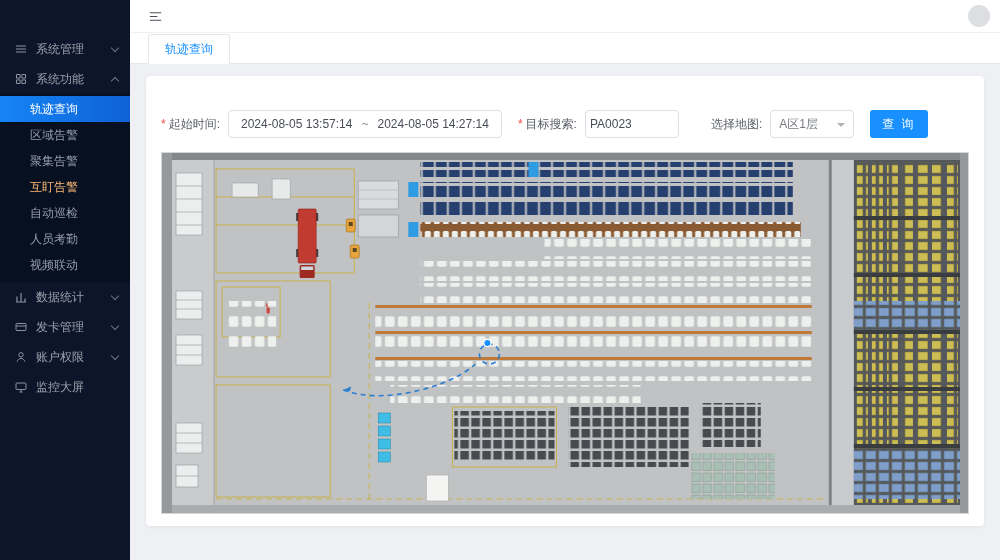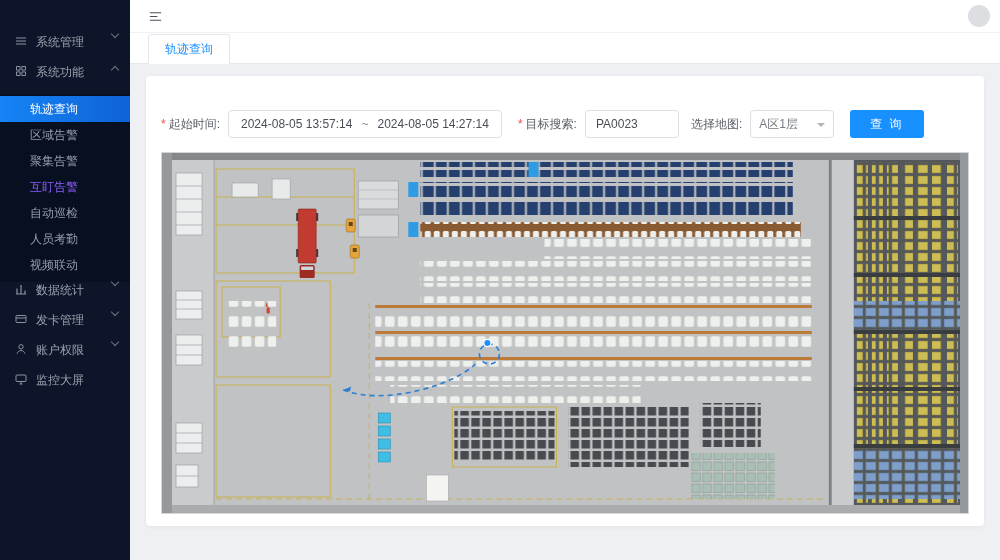--- a/index.html
+++ b/index.html
@@ -2,31 +2,31 @@
 <html><head>
 <meta charset="utf-8">
 <style>
   *{margin:0;padding:0;box-sizing:border-box}
   html,body{width:1000px;height:560px;overflow:hidden;
     font-family:"Liberation Sans","DejaVu Sans",sans-serif;background:#eef0f4}
   .app{display:flex;width:1000px;height:560px}
 
   
   .sidebar{width:130px;flex-shrink:0;background:#0c1529;padding-top:34px;color:#9ba1ac}
-  .menu-group{display:flex;align-items:flex-start;height:30px;padding:0 12px 0 14px;
+  .menu-group{display:flex;align-items:center;height:30px;padding:0 12px 0 14px;
     font-size:12px;cursor:pointer;white-space:nowrap}
   .menu-group .mi{width:14px;height:14px;margin-right:8px;display:inline-flex;color:#8b93a1}
   .menu-group .ml{flex:1;overflow:hidden}
   .chev{width:6px;height:6px;border-right:1.3px solid #6f7683;border-bottom:1.3px solid #6f7683;
     transform:rotate(45deg);margin-top:-3px;flex-shrink:0}
   .chev.up{transform:rotate(-135deg);margin-top:3px}
   .submenu{background:#071021;padding:2px 0 4px}
   .sub-item{height:26px;line-height:26px;padding-left:30px;font-size:12px;color:#949cab;cursor:pointer;white-space:nowrap}
   .sub-item.active{background:linear-gradient(90deg,#1684f5,#0e62d6);color:#fff}
-  .sub-item.bright{color:#8b5cf6}
+  .sub-item.bright{color:#fdba74}
 
   
   .main{flex:1;display:flex;flex-direction:column;min-width:0}
   .topbar{height:33px;background:#fff;display:flex;align-items:center;
     padding:0 10px 0 18px;border-bottom:1px solid #f0f1f3}
   .fold{display:inline-flex;color:#4a4e57;cursor:pointer}
   .avatar{margin-left:auto;width:22px;height:22px;border-radius:50%;background:#dcdee2;cursor:pointer}
   .tabbar{height:31px;background:#fff;border-bottom:1px solid #e4e7ed;
     display:flex;align-items:flex-end;padding-left:18px}
   .tab{height:30px;line-height:28px;padding:0 16px;font-size:12px;border:1px solid #e4e7ed;
@@ -37,26 +37,26 @@
   .card{background:#fff;border-radius:4px;box-shadow:0 1px 4px rgba(0,0,0,.06);
     padding:34px 15px 14px;height:100%}
 
   
   .form-row{display:flex;align-items:center;font-size:12px;color:#5a5e66;margin-bottom:14px}
   .req{color:#f24b4b;margin-right:3px}
   .flabel{margin-right:8px;white-space:nowrap}
   .range-input{display:flex;align-items:center;gap:9px;border:1px solid #dcdfe6;border-radius:4px;
     height:28px;padding:8px 12px;color:#4a4e57;background:#fff;cursor:text;margin-right:16px;white-space:nowrap}
   .range-input .sep{color:#8a8f99}
-  .text-input{width:94px;height:28px;border:1px solid #dcdfe6;border-radius:4px;padding:0 10px;
-    font-size:12px;color:#4a4e57;margin-right:12px;outline:none}
+  .text-input{width:94px;height:28px;border:1px solid #dcdfe6;border-radius:4px;padding:0 4px;
+    font-size:12px;color:#4a4e57;margin-right:32px;outline:none}
   .select{display:flex;align-items:center;justify-content:space-between;width:84px;height:28px;
     border:1px solid #dcdfe6;border-radius:4px;padding:0 8px;color:#767a82;cursor:pointer;margin-right:16px}
   .caret{width:0;height:0;border:4px solid transparent;border-top-color:#b0b3ba;margin-top:5px}
-  .btn{height:28px;padding:0 20px;background:#1890ff;color:#fff;border:none;border-radius:3px;
+  .btn{height:28px;padding:0 12px;background:#1890ff;color:#fff;border:none;border-radius:3px;
     font-size:12px;cursor:pointer;letter-spacing:2px}
 
   
   .map-wrap{border:1px solid #d4d7da;background:#c0c2c4}
   .map-wrap svg{display:block;width:100%;height:360px}
 </style>
 </head>
 <body>
 
 <div class="app">

